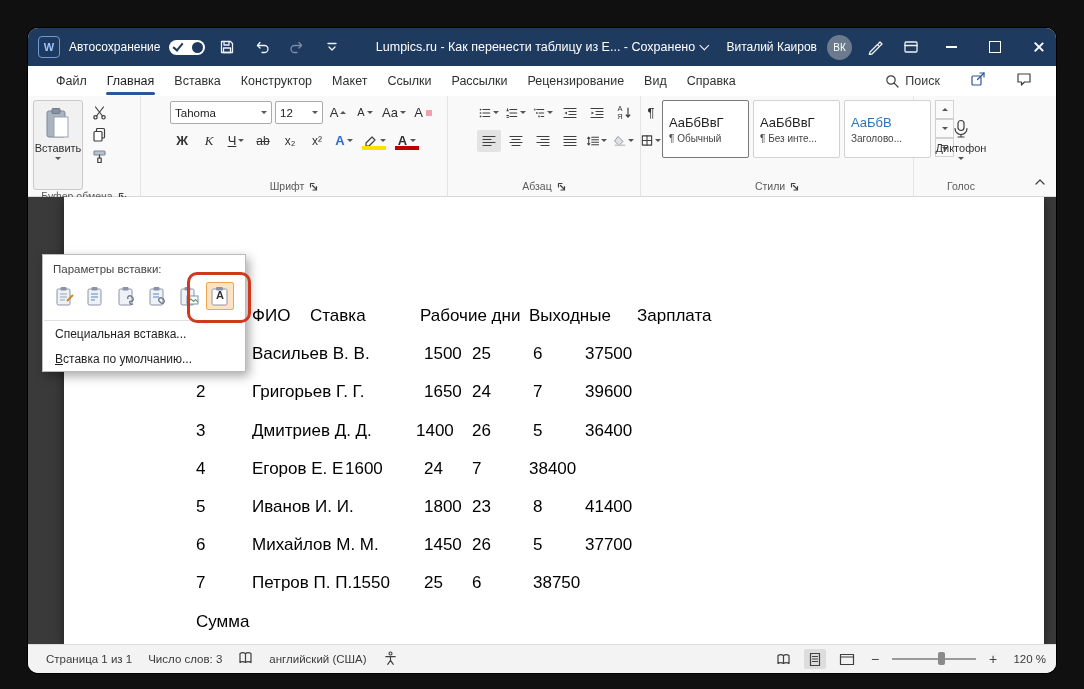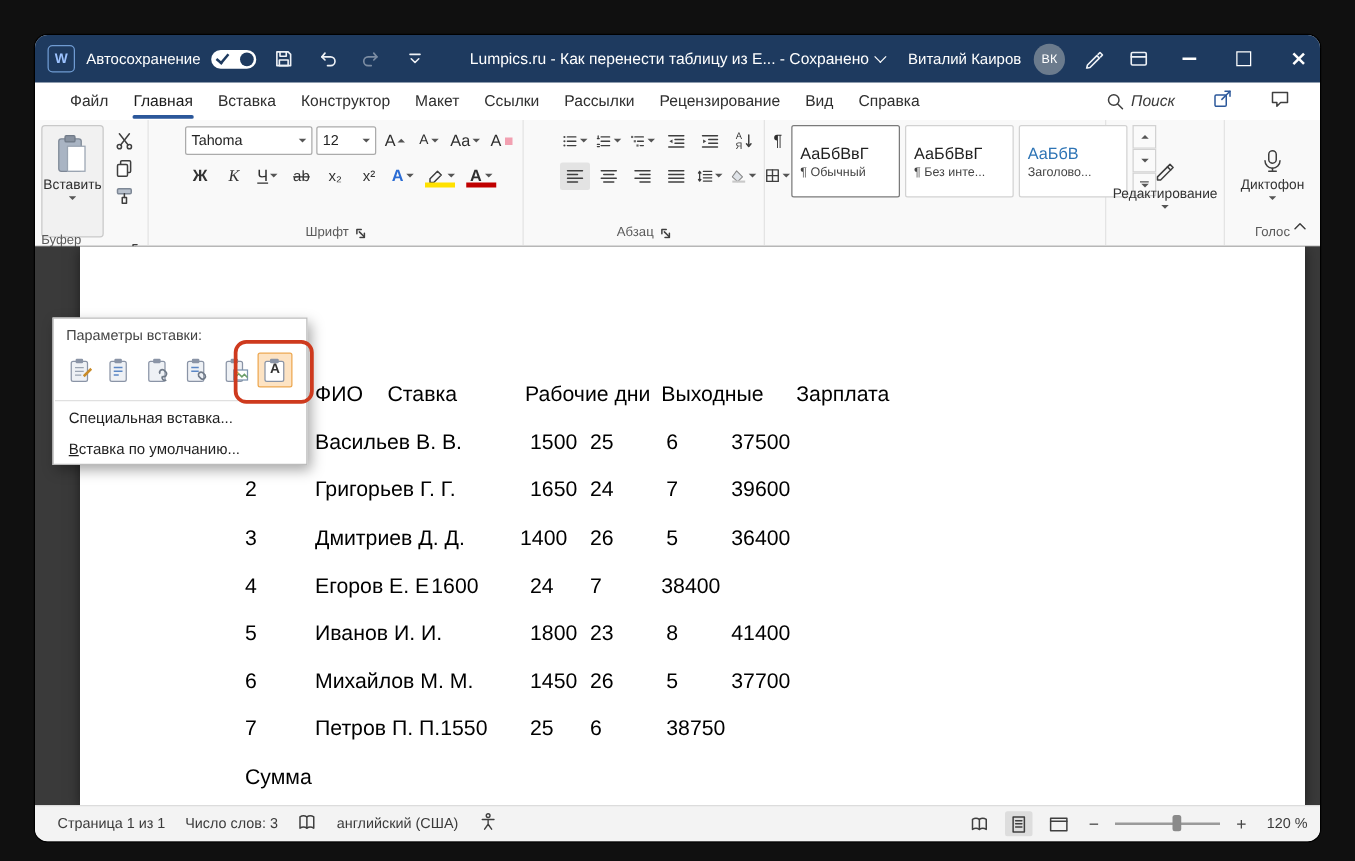--- a/index.html
+++ b/index.html
@@ -33,21 +33,21 @@
   .chev{width:6px;height:6px;border-right:1.5px solid currentColor;border-bottom:1.5px solid currentColor;
     transform:rotate(45deg);display:inline-block;}
 
   
   .tabrow{height:30px;background:#fff;display:flex;align-items:center;padding:0 16px 0 18px;flex:0 0 auto;}
   .tabs-list{display:flex;align-items:center;height:30px;}
   .tab{padding:0 10px;font-size:12.5px;color:#2f2f2f;height:30px;line-height:30px;position:relative;white-space:nowrap;}
   .tab.active{color:#1c1c1c;font-weight:normal;}
   .tab.active:after{content:"";position:absolute;left:9px;right:9px;bottom:1px;height:3px;background:#2b579a;border-radius:2px;}
   .tab-right{margin-left:auto;display:flex;align-items:center;gap:30px;padding-right:8px;}
-  .searchbox{display:flex;align-items:center;gap:6px;font-size:12.5px;color:#3a3a3a;font-style:italic;}
+  .searchbox{display:flex;align-items:center;gap:6px;font-size:12.5px;color:#3a3a3a;}
 
   
   .ribbon{height:100px;background:#f9f9f9;display:flex;align-items:stretch;position:relative;
     border-bottom:1px solid #d8d8d8;flex:0 0 auto;}
   .group{display:flex;flex-direction:column;padding:4px 5px 2px;border-right:1px solid #e4e4e4;}
   .group-label{margin-top:auto;display:flex;align-items:center;justify-content:center;gap:5px;
     font-size:10.5px;color:#5a5a5a;height:16px;}
   .grow{display:flex;align-items:center;gap:3px;height:25px;margin-bottom:3px;margin-left:24px;}
   .rbtn{min-width:20px;height:22px;display:flex;align-items:center;justify-content:center;gap:2px;
     border-radius:2px;color:#333;font-size:13px;padding:0 2px;}
@@ -463,32 +463,30 @@
             </span>
           <span class="sarrow">
               <span class="td"></span>
             </span>
           <span class="sarrow" style="flex-direction:column;gap:1px">
               <span style="width:7px;height:1.5px;background:#555"></span>
               <span class="td"></span>
             </span>
         </div>
       </div>
-    </div>
-
-    <div class="group" style="width:106px">
-      <div class="vgroup" style="flex:1">
-        <svg class="s" width="18" height="18" viewBox="0 0 18 18">
-          <path d="M3 13.5L11 5.5l2.5 2.5-8 8H3z"></path>
-            <path d="M11 5.5L13 3.5l2.5 2.5-2 2"></path>
-        </svg>
-        <span>Редактирование</span>
-        <span class="td"></span>
-      </div>
-    </div>
+      <div class="group-label">
+        <span>Стили</span>
+        <svg class="s" width="9" height="9" viewBox="0 0 9 9">
+          <path d="M1.5 1.5v3.5M1.5 1.5H5"></path>
+            <path d="M3.5 3.5L7 7"></path>
+            <path d="M7.5 4.5V8H4"></path>
+        </svg>
+      </div>
+    </div>
+
 
     <div class="group" style="width:84px;border-right:none">
       <div class="vgroup" style="flex:1">
         <svg class="s" width="18" height="20" viewBox="0 0 18 20">
           <rect x="6" y="1.5" width="6" height="10" rx="3"></rect>
             <path d="M3 9.5a6 6 0 0 0 12 0"></path>
             <path d="M9 15.5v2.5M6 18h6"></path>
         </svg>
         <span>Диктофон</span>
         <span class="td"></span>

